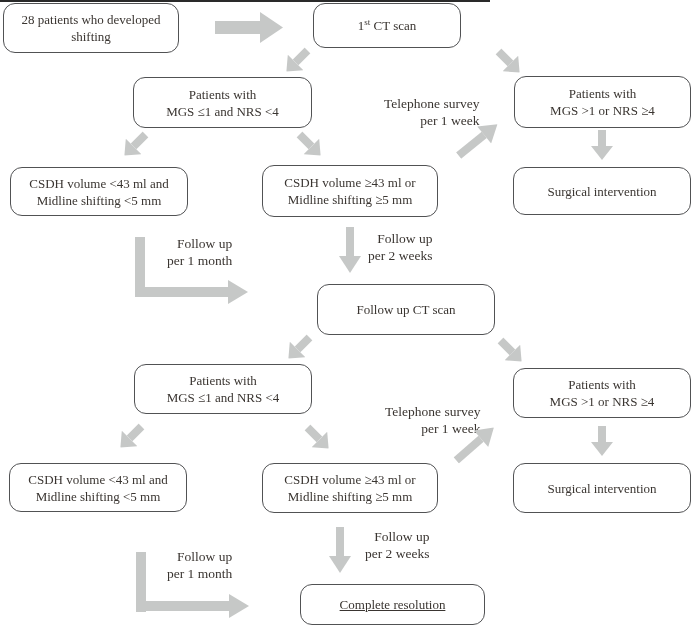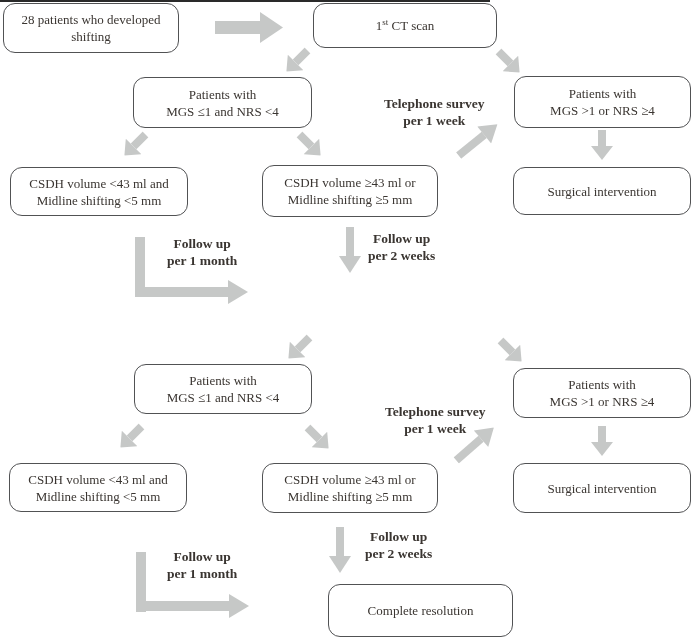--- a/index.html
+++ b/index.html
@@ -25,23 +25,22 @@
     font-size:13px;
     line-height:17px;
     padding:6px 4px;
   }
   .box .bl{white-space:nowrap;}
   .box sup{font-size:9px;line-height:0;}
   .lbl{
     position:absolute;
     font-size:13.5px;
     line-height:17px;
-    text-align:center;
+    text-align:right;
     white-space:nowrap;
-    font-weight:bold;
   }
   .arrow{position:absolute;line-height:0;}
   .arrow svg rect,.arrow svg polygon{fill:#c6c8c7;}
   .rot45{transform:rotate(45deg);}
   .rot135{transform:rotate(135deg);}
   .rotm39{transform:rotate(-39deg);}
   .rotm41{transform:rotate(-41deg);}
   .lseg{position:absolute;background:#c6c8c7;}
   .l-head{
     position:absolute;width:0;height:0;
@@ -56,21 +55,21 @@
 
 <div id="stage">
 
   <div class="topline"></div>
 
   <div class="box" style="left:3px;top:3px;width:176px;height:50px;">
     <div class="bl">28 patients who developed</div>
     <div class="bl">shifting</div>
   </div>
 
-  <div class="box" style="left:313px;top:3px;width:184px;height:45px;">
+  <div class="box" style="left:313px;top:3px;width:148px;height:45px;">
     <div class="bl"><span>1</span><sup>st</sup><span> CT scan</span></div>
   </div>
 
   <div class="box" style="left:133px;top:77px;width:179px;height:51px;">
     <div class="bl">Patients with</div>
     <div class="bl">MGS ≤1 and NRS &lt;4</div>
   </div>
 
   <div class="box" style="left:514px;top:76px;width:177px;height:52px;">
     <div class="bl">Patients with</div>
@@ -84,20 +83,23 @@
 
   <div class="box" style="left:262px;top:165px;width:176px;height:52px;">
     <div class="bl">CSDH volume ≥43 ml or</div>
     <div class="bl">Midline shifting ≥5 mm</div>
   </div>
 
   <div class="box" style="left:513px;top:167px;width:178px;height:48px;">
     <div class="bl">Surgical intervention</div>
   </div>
 
+  <div class="box" style="left:317px;top:284px;width:178px;height:51px;">
+    <div class="bl">Follow up CT scan</div>
+  </div>
 
   <div class="box" style="left:134px;top:364px;width:178px;height:50px;">
     <div class="bl">Patients with</div>
     <div class="bl">MGS ≤1 and NRS &lt;4</div>
   </div>
 
   <div class="box" style="left:513px;top:368px;width:178px;height:50px;">
     <div class="bl">Patients with</div>
     <div class="bl">MGS &gt;1 or NRS ≥4</div>
   </div>
@@ -109,21 +111,21 @@
 
   <div class="box" style="left:262px;top:463px;width:176px;height:50px;">
     <div class="bl">CSDH volume ≥43 ml or</div>
     <div class="bl">Midline shifting ≥5 mm</div>
   </div>
 
   <div class="box" style="left:513px;top:463px;width:178px;height:50px;">
     <div class="bl">Surgical intervention</div>
   </div>
 
-  <div class="box" style="left:328px;top:584px;width:185px;height:53px;">
+  <div class="box" style="left:300px;top:584px;width:185px;height:41px;text-decoration:underline;">
     <div class="bl">Complete resolution</div>
   </div>
 
   <div class="lbl" style="left:384px;top:95px;">
     <div>Telephone survey</div>
     <div>per 1 week</div>
   </div>
   <div class="lbl" style="left:167px;top:235px;">
     <div>Follow up</div>
     <div>per 1 month</div>

